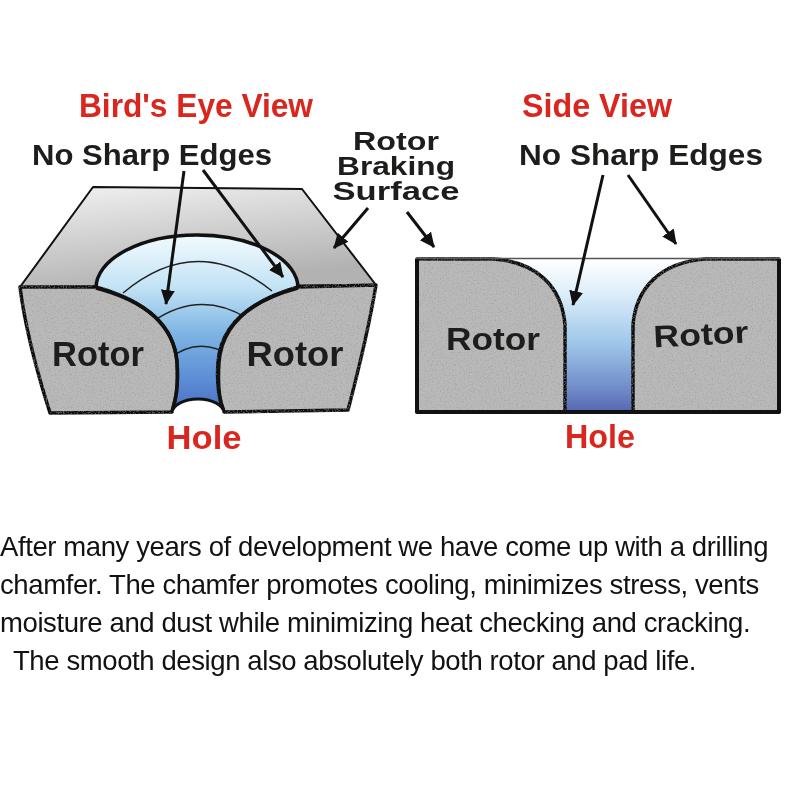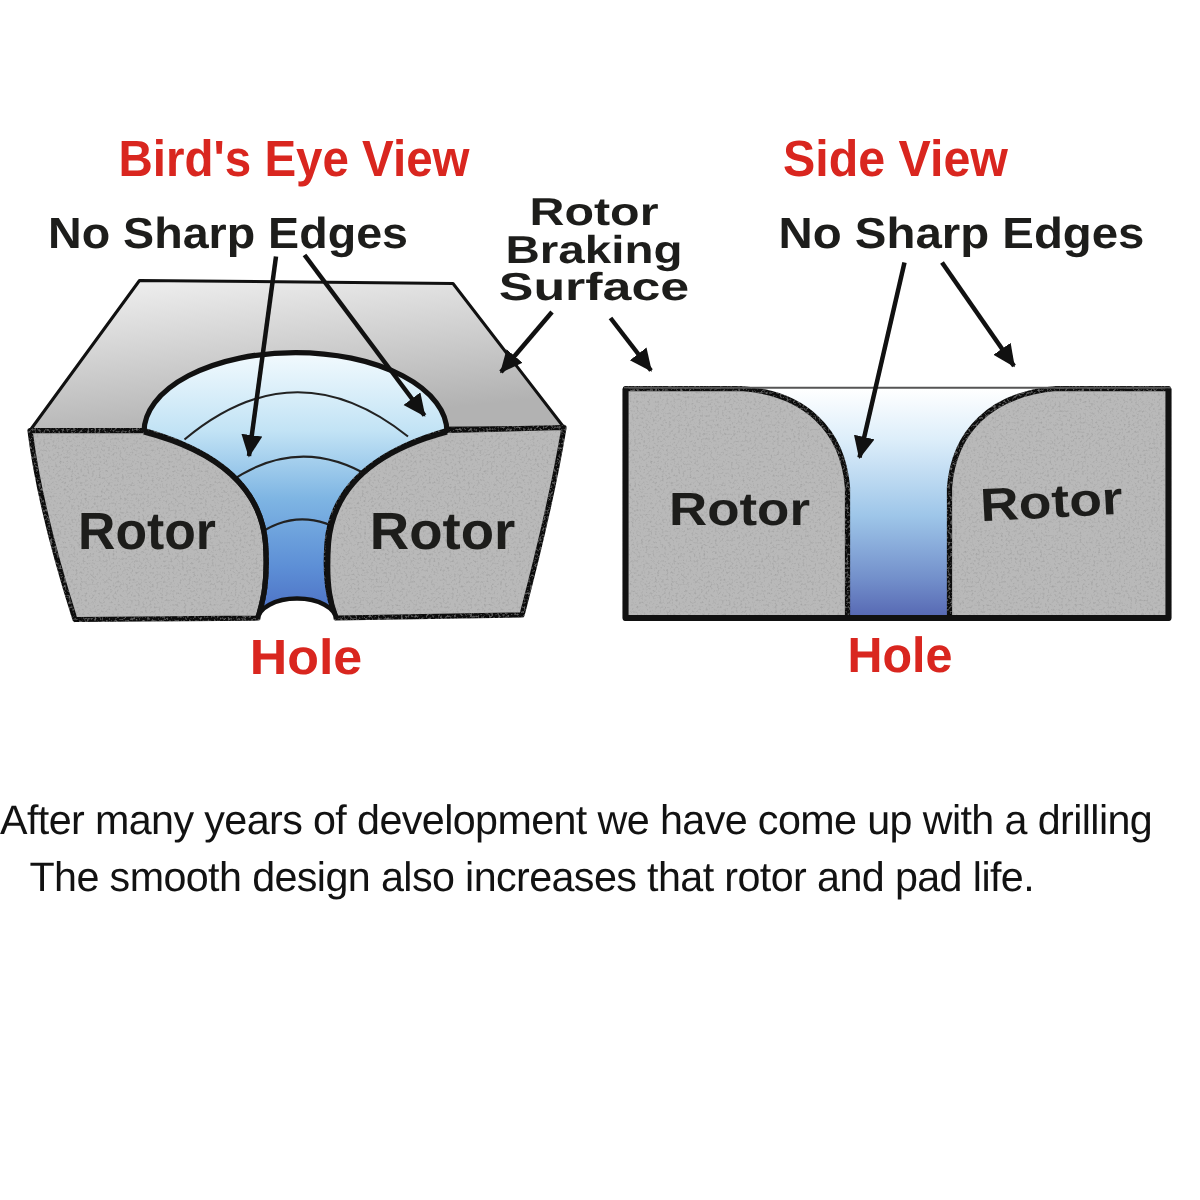--- a/index.html
+++ b/index.html
@@ -111,16 +111,18 @@
       <path d="M203,170 L283,277" marker-end="url(#ah)"></path>
       <path d="M368,208 L334,248" marker-end="url(#ah)"></path>
       <path d="M407,212 L434,247" marker-end="url(#ah)"></path>
       <path d="M603,175 L573,305" marker-end="url(#ah)"></path>
       <path d="M628,175 L676,244" marker-end="url(#ah)"></path>
     </g>
   </svg>
 
   <div class="para">
     <div class="pline">After many years of development we have come up with a drilling</div>
-    <div class="pline">The smooth design also increases that rotor and pad life.</div>
+    <div class="pline">chamfer. The chamfer promotes cooling, minimizes stress, vents</div>
+    <div class="pline">moisture and dust while minimizing heat checking and cracking.</div>
+    <div class="pline">The smooth design also absolutely both rotor and pad life.</div>
   </div>
 
 </div>
 
 </body></html>

